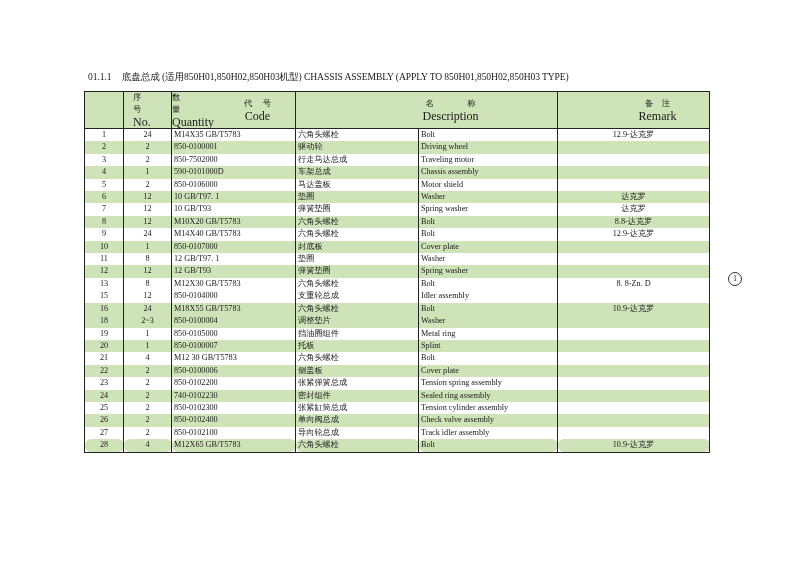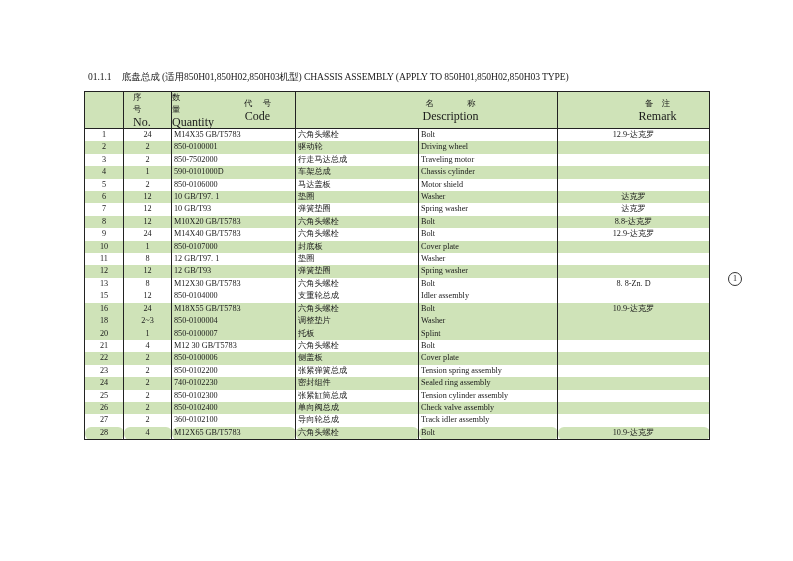--- a/index.html
+++ b/index.html
@@ -97,21 +97,21 @@
         <td>850-7502000</td>
         <td class="cn">行走马达总成</td>
         <td class="en">Traveling motor</td>
         <td class="center"></td>
       </tr>
       <tr class="even">
         <td class="center">4</td>
         <td class="center">1</td>
         <td>590-0101000D</td>
         <td class="cn">车架总成</td>
-        <td class="en">Chassis cylinder</td>
+        <td class="en">Chassis assembly</td>
         <td class="center"></td>
       </tr>
       <tr class="odd">
         <td class="center">5</td>
         <td class="center">2</td>
         <td>850-0106000</td>
         <td class="cn">马达盖板</td>
         <td class="en">Motor shield</td>
         <td class="center"></td>
       </tr>
@@ -196,20 +196,28 @@
         <td class="center">10.9-达克罗</td>
       </tr>
       <tr class="even">
         <td class="center">18</td>
         <td class="center">2~3</td>
         <td>850-0100004</td>
         <td class="cn">调整垫片</td>
         <td class="en">Washer</td>
         <td class="center"></td>
       </tr>
+      <tr class="odd">
+        <td class="center">19</td>
+        <td class="center">1</td>
+        <td>850-0105000</td>
+        <td class="cn">挡油圈组件</td>
+        <td class="en">Metal ring</td>
+        <td class="center"></td>
+      </tr>
       <tr class="even">
         <td class="center">20</td>
         <td class="center">1</td>
         <td>850-0100007</td>
         <td class="cn">托板</td>
         <td class="en">Splint</td>
         <td class="center"></td>
       </tr>
       <tr class="odd">
         <td class="center">21</td>
@@ -255,21 +263,21 @@
         <td class="center">26</td>
         <td class="center">2</td>
         <td>850-0102400</td>
         <td class="cn">单向阀总成</td>
         <td class="en">Check valve assembly</td>
         <td class="center"></td>
       </tr>
       <tr class="odd">
         <td class="center">27</td>
         <td class="center">2</td>
-        <td>360-0102100</td>
+        <td>850-0102100</td>
         <td class="cn">导向轮总成</td>
         <td class="en">Track idler assembly</td>
         <td class="center"></td>
       </tr>
       <tr class="even">
         <td class="center">28</td>
         <td class="center">4</td>
         <td>M12X65 GB/T5783</td>
         <td class="cn">六角头螺栓</td>
         <td class="en">Bolt</td>

